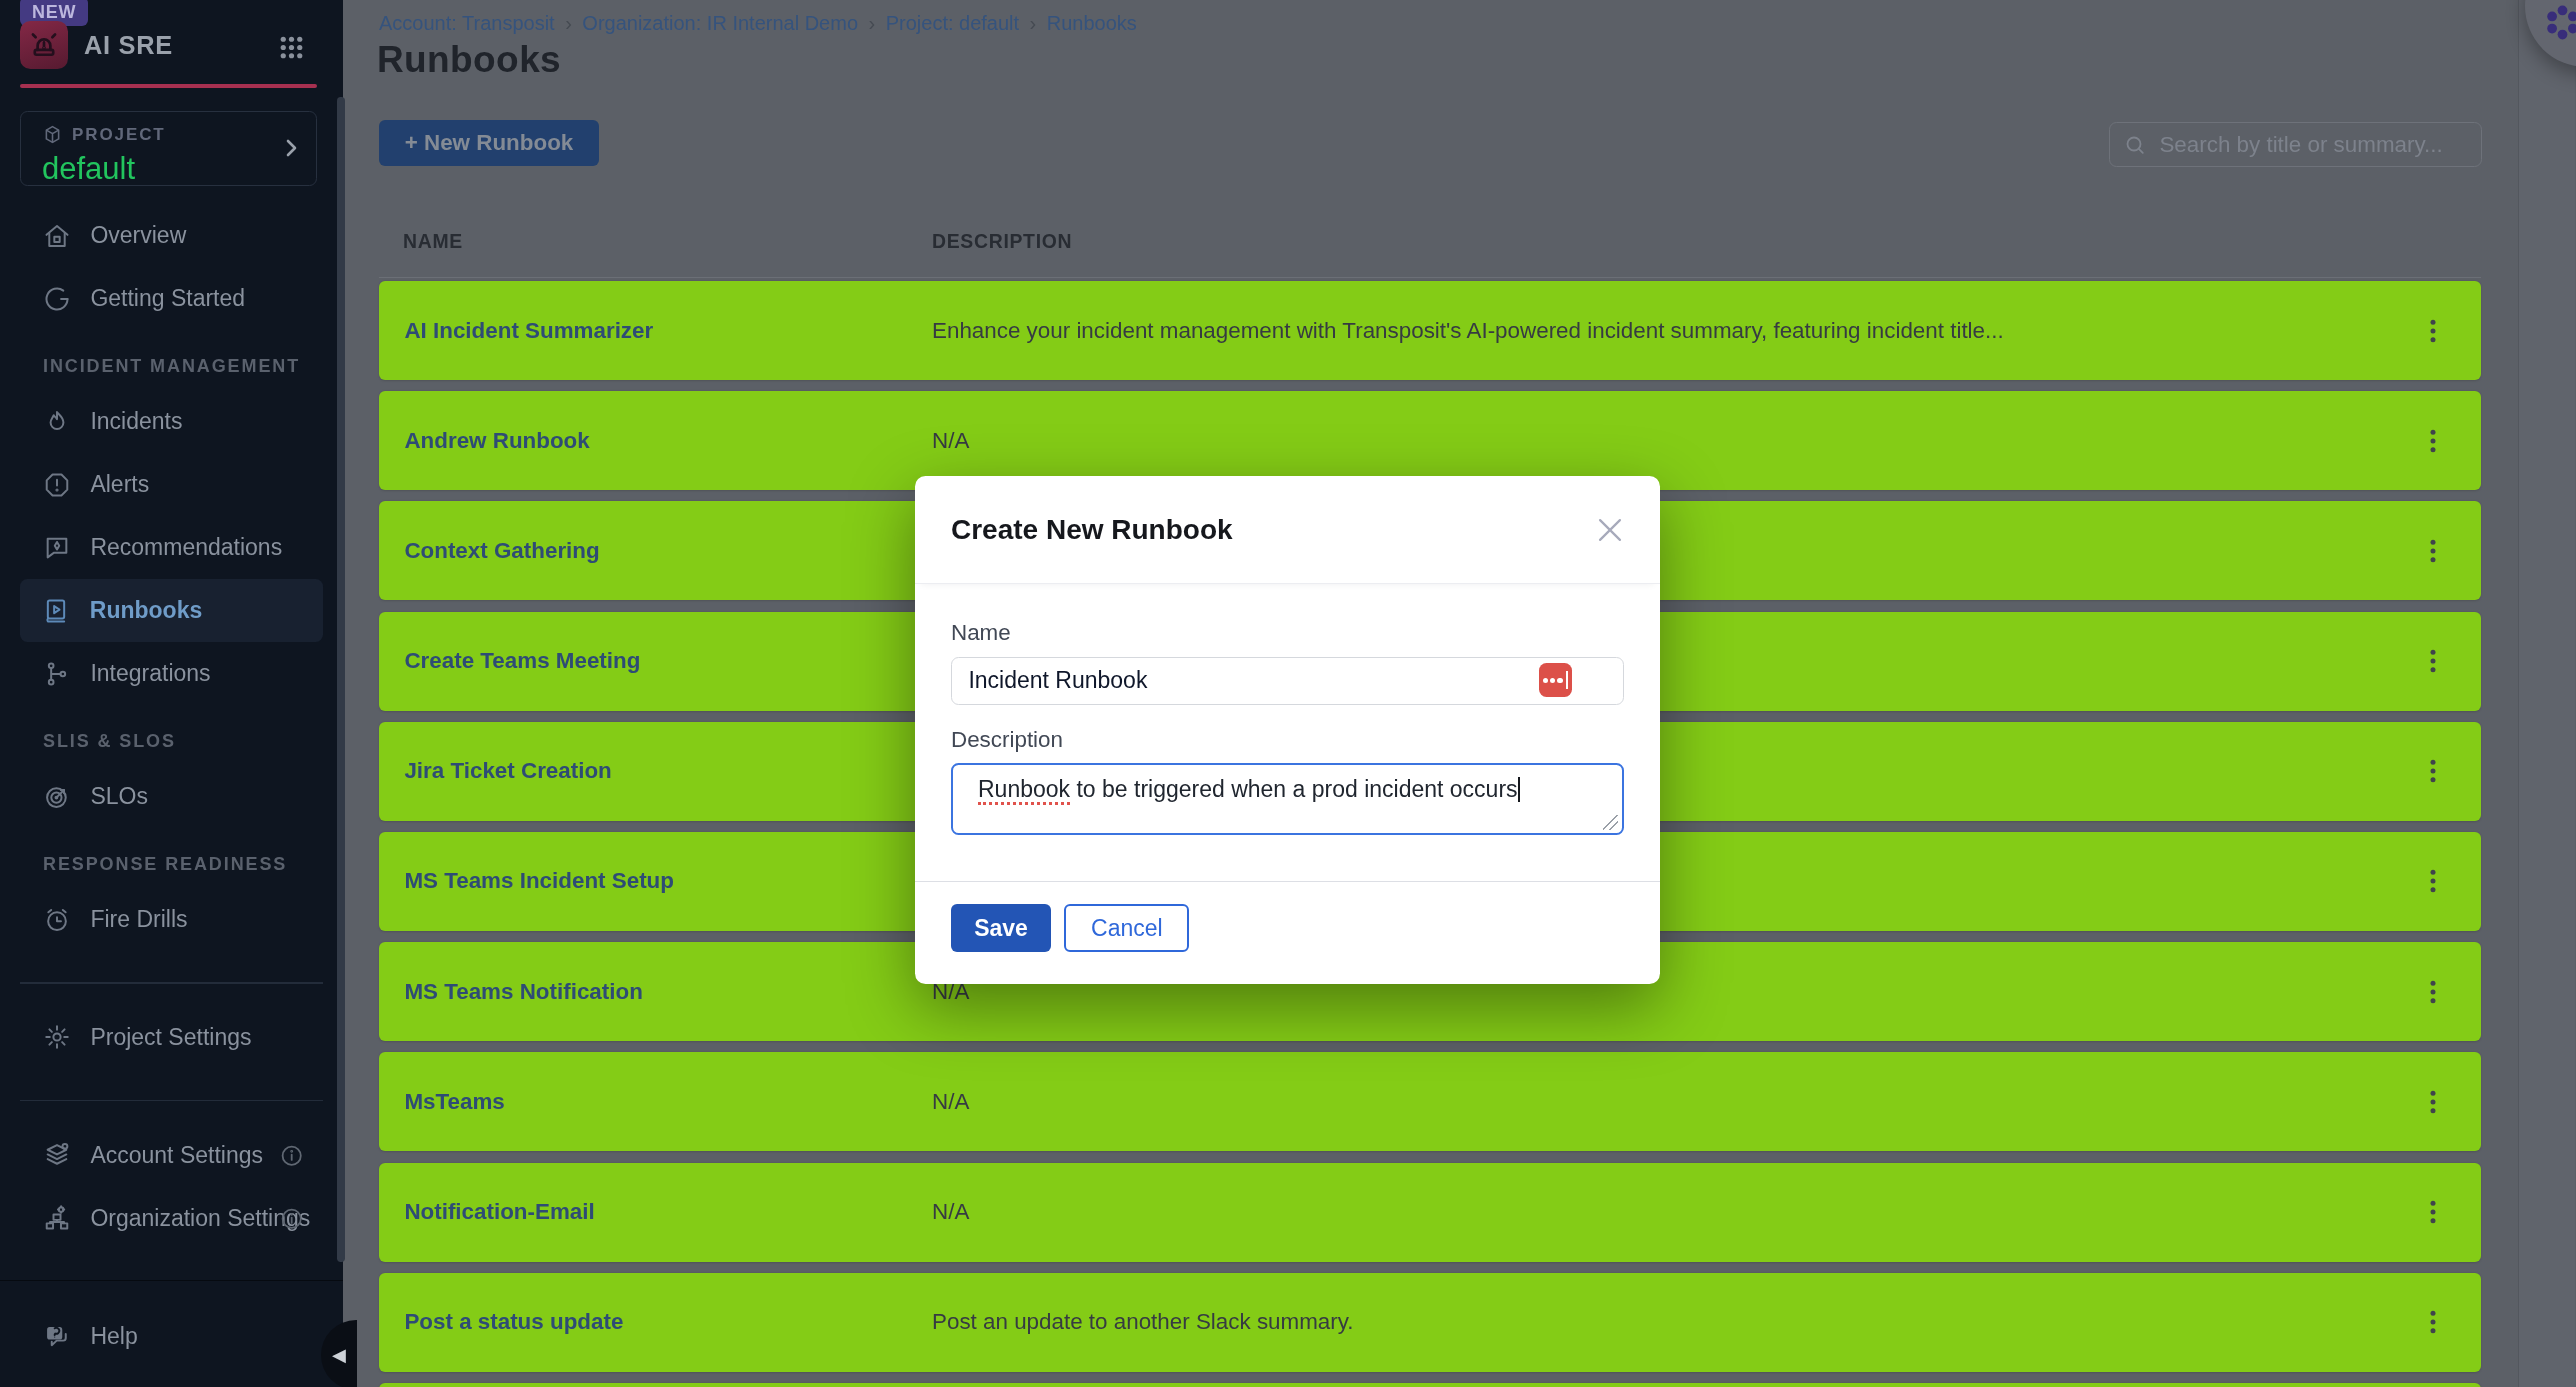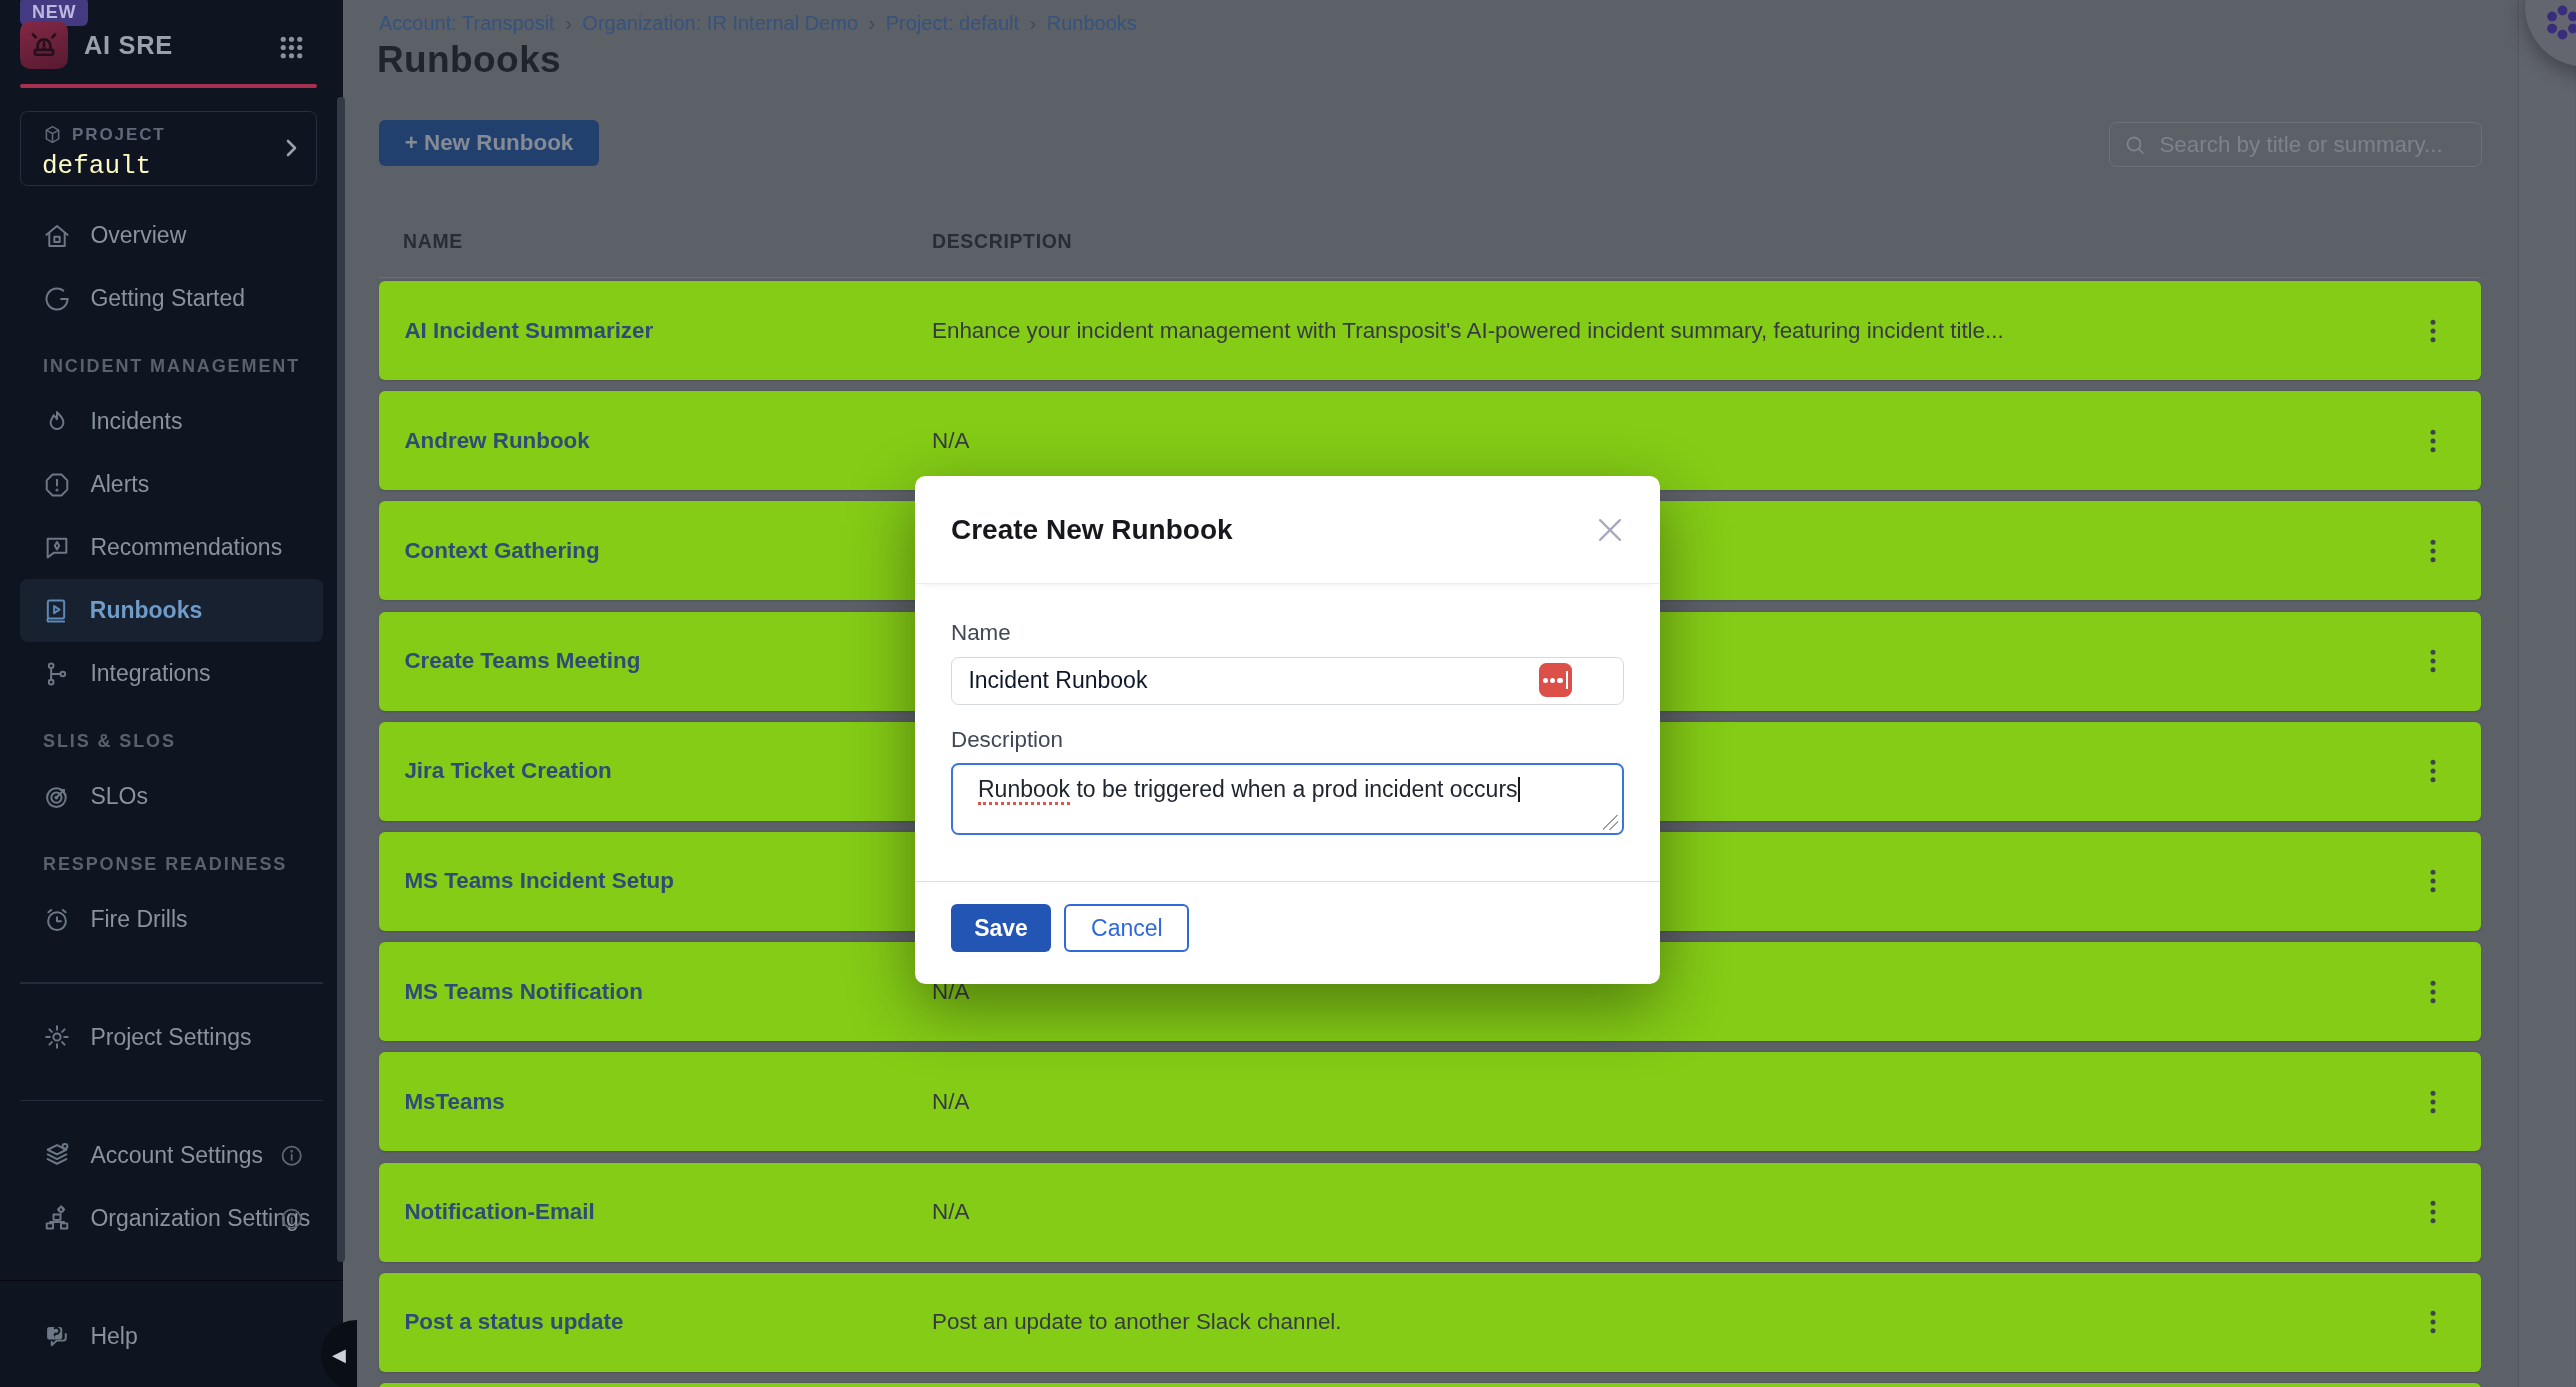--- a/index.html
+++ b/index.html
@@ -19,21 +19,21 @@
     color:#9aa1ab; letter-spacing:0.7px; }
   .grid-btn { position:absolute; left:275px; top:31px; width:33px; height:33px;
     color:#8a919c; cursor:pointer; }
   .brand-line { position:absolute; left:20px; top:84px; width:297px; height:3.7px;
     background:#a63050; border-radius:2.2px; }
   .project-box { position:absolute; left:20px; top:111px; width:297px; height:75px;
     border:1.5px solid #27303f; border-radius:7.5px; cursor:pointer; }
   .project-label-row { position:absolute; left:21px; top:12px; display:flex;
     align-items:center; gap:9px; color:#61687a; }
   .project-label { font-size:17px; font-weight:bold; letter-spacing:1.9px; color:#61687a; }
-  .project-value { position:absolute; left:21px; top:39px; font-size:26px; color:#fef9c3;font-family:Liberation Mono, monospace; }
+  .project-value { position:absolute; left:21px; top:39px; font-size:31px; color:#22c55e; }
   .project-chevron { position:absolute; right:13.4px; top:24px; width:24px; height:24px; color:#9aa1ab; }
 
   .nav { position:absolute; left:0; top:204px; width:343px; }
   .nav-item { position:relative; height:63px; display:flex; align-items:center;
     padding-left:43px; cursor:pointer; }
   .nav-item .nicon { width:28px; height:28px; color:#6e7785; flex:0 0 28px; }
   .nav-item .nlabel { margin-left:19.4px; font-size:23px; color:#8a929e; }
   .nav-item.active { background:#182130; border-radius:7.5px; margin:0 20px;
     padding-left:22.4px; }
   .nav-item.active .nicon { color:#5d8ab8; }
@@ -466,21 +466,21 @@
           <button class="kebab">
             <svg viewBox="0 0 24 24" fill="none" stroke="currentColor" stroke-width="1.7" stroke-linecap="round" stroke-linejoin="round">
               <circle cx="12" cy="5" r="2" fill="currentColor" stroke="none"></circle>
               <circle cx="12" cy="12" r="2" fill="currentColor" stroke="none"></circle>
               <circle cx="12" cy="19" r="2" fill="currentColor" stroke="none"></circle>
             </svg>
           </button>
         </div>
         <div class="trow">
           <a class="rname">Post a status update</a>
-          <span class="rdesc">Post an update to another Slack channel.</span>
+          <span class="rdesc">Post an update to another Slack summary.</span>
           <button class="kebab">
             <svg viewBox="0 0 24 24" fill="none" stroke="currentColor" stroke-width="1.7" stroke-linecap="round" stroke-linejoin="round">
               <circle cx="12" cy="5" r="2" fill="currentColor" stroke="none"></circle>
               <circle cx="12" cy="12" r="2" fill="currentColor" stroke="none"></circle>
               <circle cx="12" cy="19" r="2" fill="currentColor" stroke="none"></circle>
             </svg>
           </button>
         </div>
         <div class="trow"></div>
       </div>

